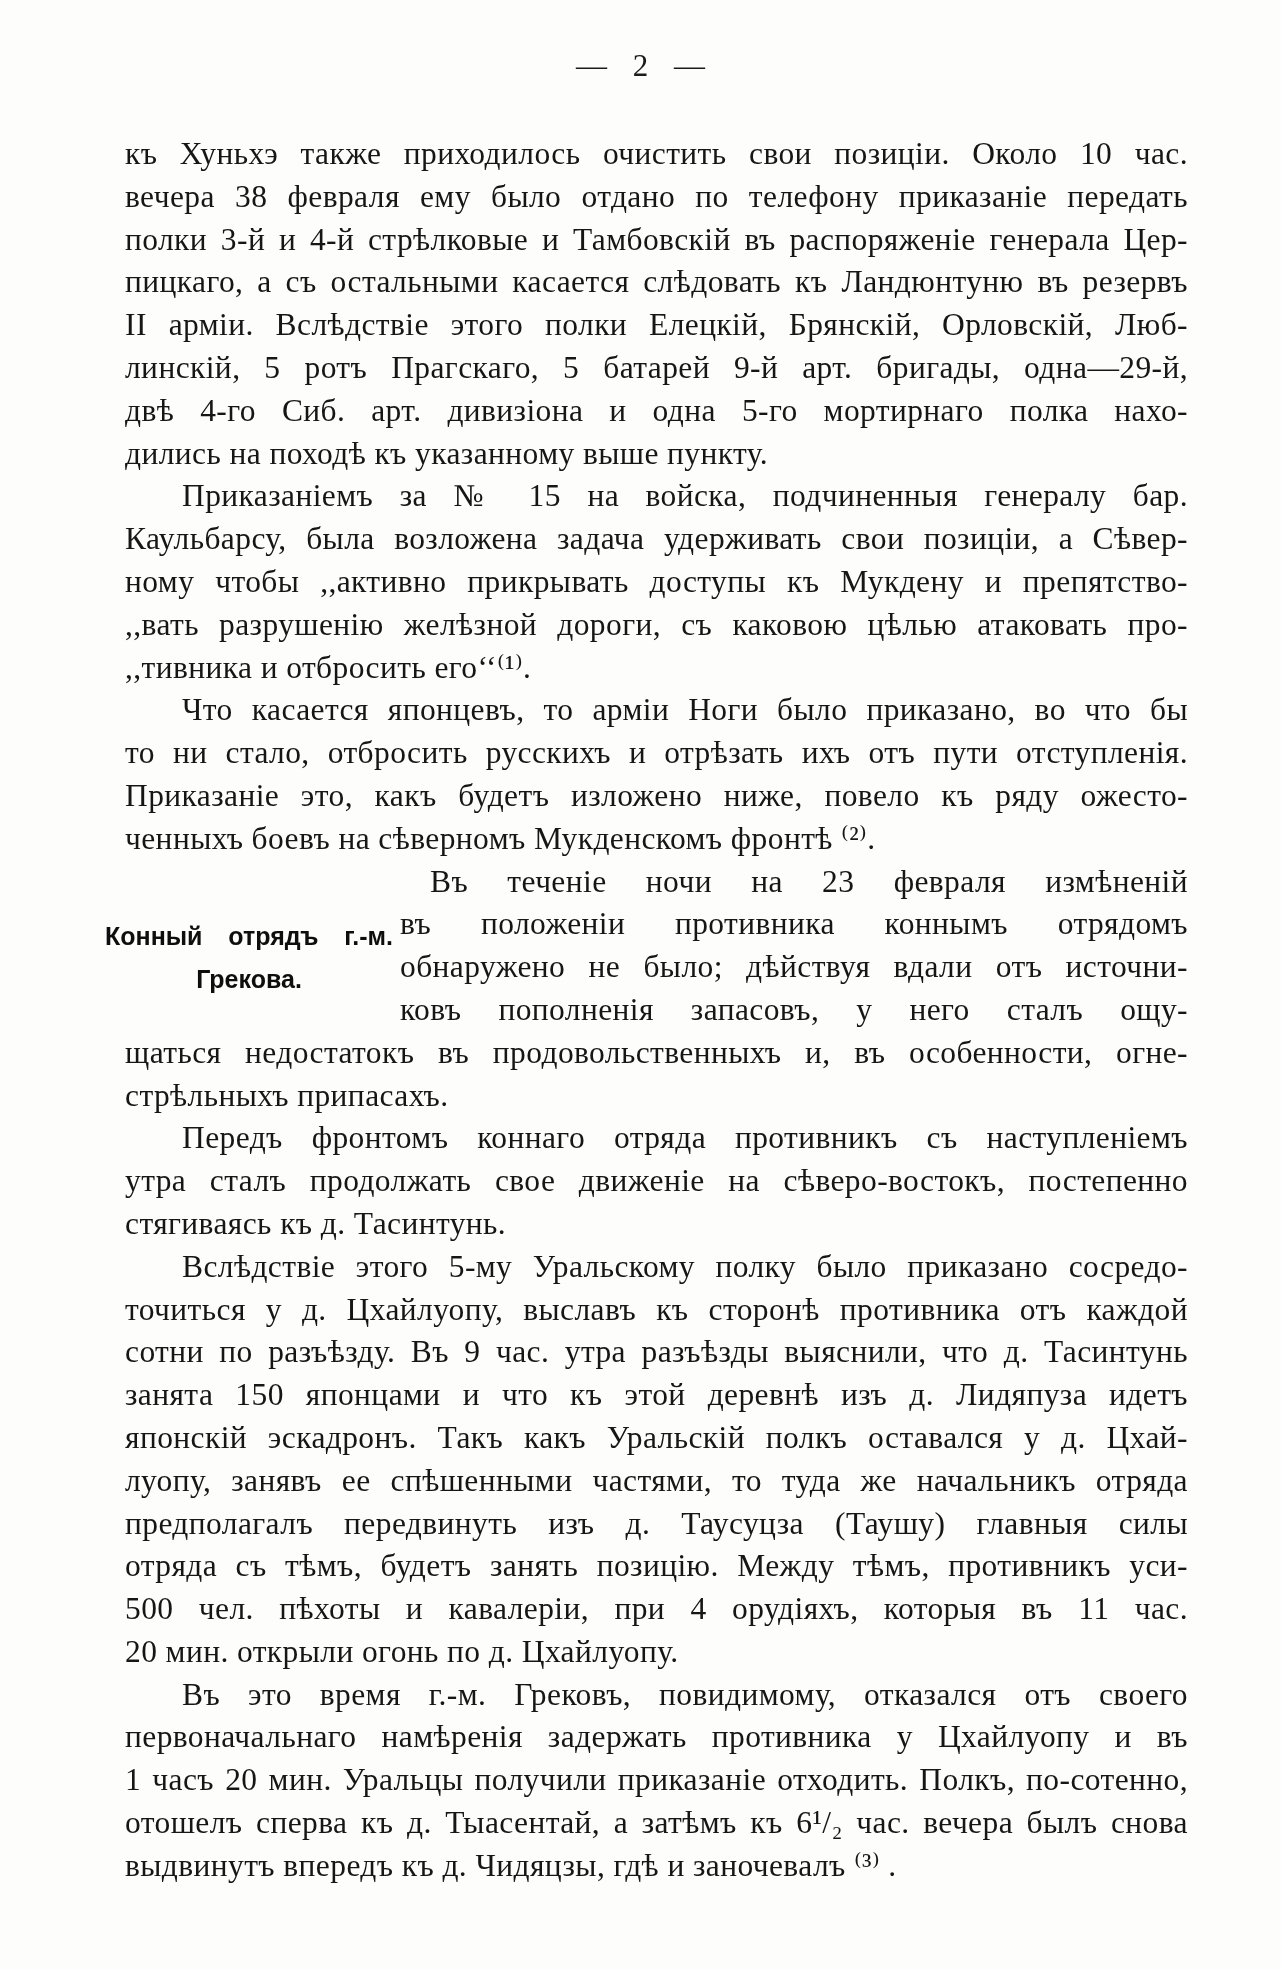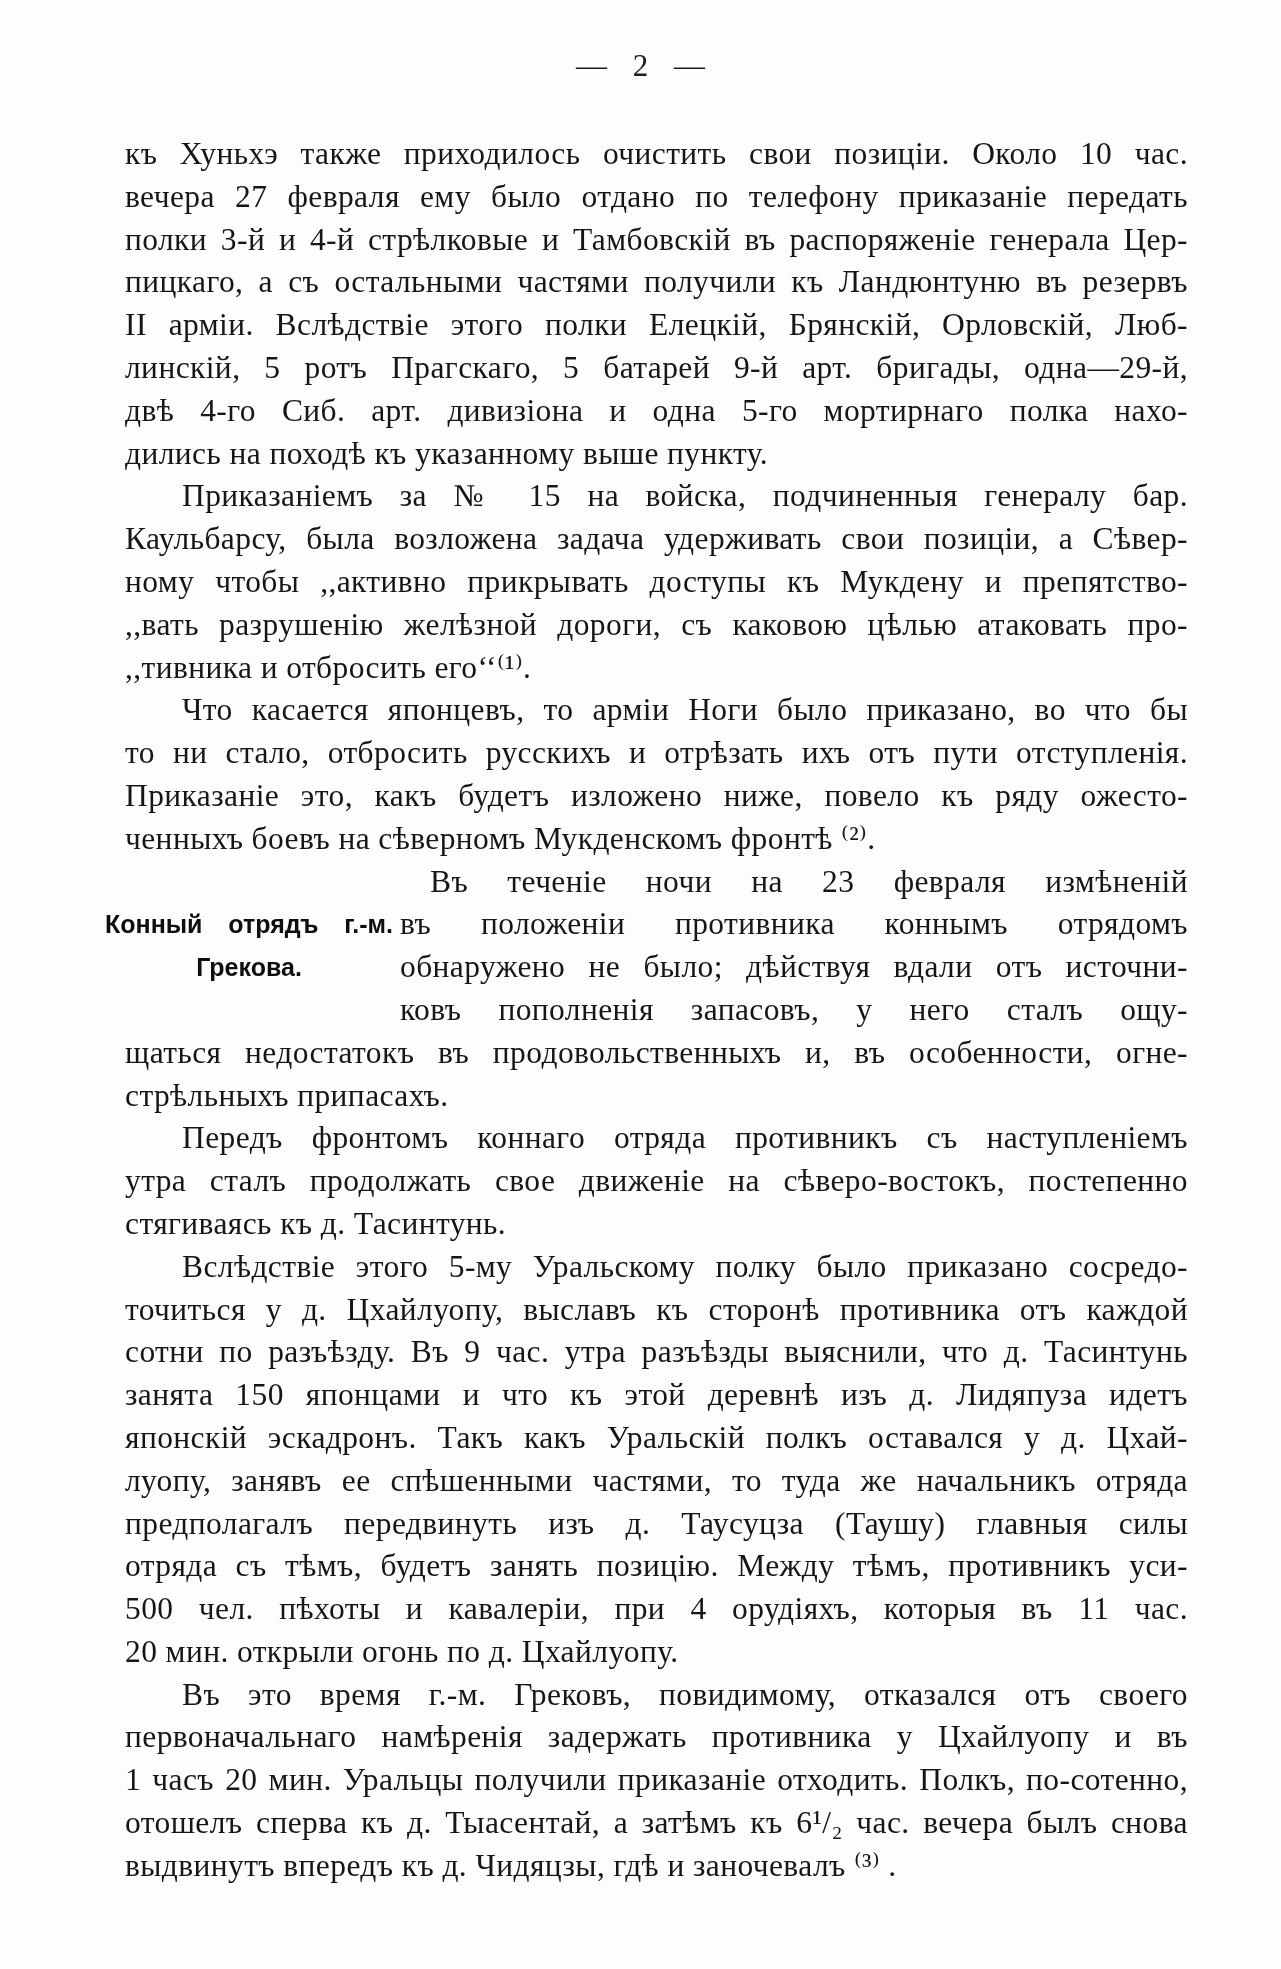--- a/index.html
+++ b/index.html
@@ -66,40 +66,41 @@
     font-family: "Liberation Sans", "DejaVu Sans", sans-serif;
     font-weight: bold;
     font-size: 25px;
     color: #0e0e0e;
   }
   .margin-note .mn1 {
     height: 42.8px;
     line-height: 42.8px;
     text-align: justify;
     text-align-last: justify;
+    margin-top: 12px;
   }
   .margin-note .mn2 {
     height: 42.8px;
     line-height: 42.8px;
     text-align: center;
   }
 </style>
 </head>
 <body>
 
 <div class="page">
 
   <div class="page-number">— 2 —</div>
 
   <div class="textblock">
 
     <div class="ln">къ Хуньхэ также приходилось очистить свои позиціи. Около 10 час.</div>
-    <div class="ln">вечера 27 февраля ему было отдано по телефону приказаніе передать</div>
+    <div class="ln">вечера 38 февраля ему было отдано по телефону приказаніе передать</div>
     <div class="ln">полки 3-й и 4-й стрѣлковые и Тамбовскій въ распоряженіе генерала Цер-</div>
-    <div class="ln">пицкаго, а съ остальными частями получили къ Ландюнтуню въ резервъ</div>
+    <div class="ln">пицкаго, а съ остальными касается слѣдовать къ Ландюнтуню въ резервъ</div>
     <div class="ln">II арміи. Вслѣдствіе этого полки Елецкій, Брянскій, Орловскій, Люб-</div>
     <div class="ln">линскій, 5 ротъ Прагскаго, 5 батарей 9-й арт. бригады, одна—29-й,</div>
     <div class="ln">двѣ 4-го Сиб. арт. дивизіона и одна 5-го мортирнаго полка нахо-</div>
     <div class="ln end">дились на походѣ къ указанному выше пункту.</div>
 
     <div class="ln indent">Приказаніемъ за № 15 на войска, подчиненныя генералу бар.</div>
     <div class="ln">Каульбарсу, была возложена задача удерживать свои позиціи, а Сѣвер-</div>
     <div class="ln">ному чтобы ,,активно прикрывать доступы къ Мукдену и препятство-</div>
     <div class="ln">,,вать разрушенію желѣзной дороги, съ каковою цѣлью атаковать про-</div>
     <div class="ln end">,,тивника и отбросить его‘‘⁽¹⁾.</div>

